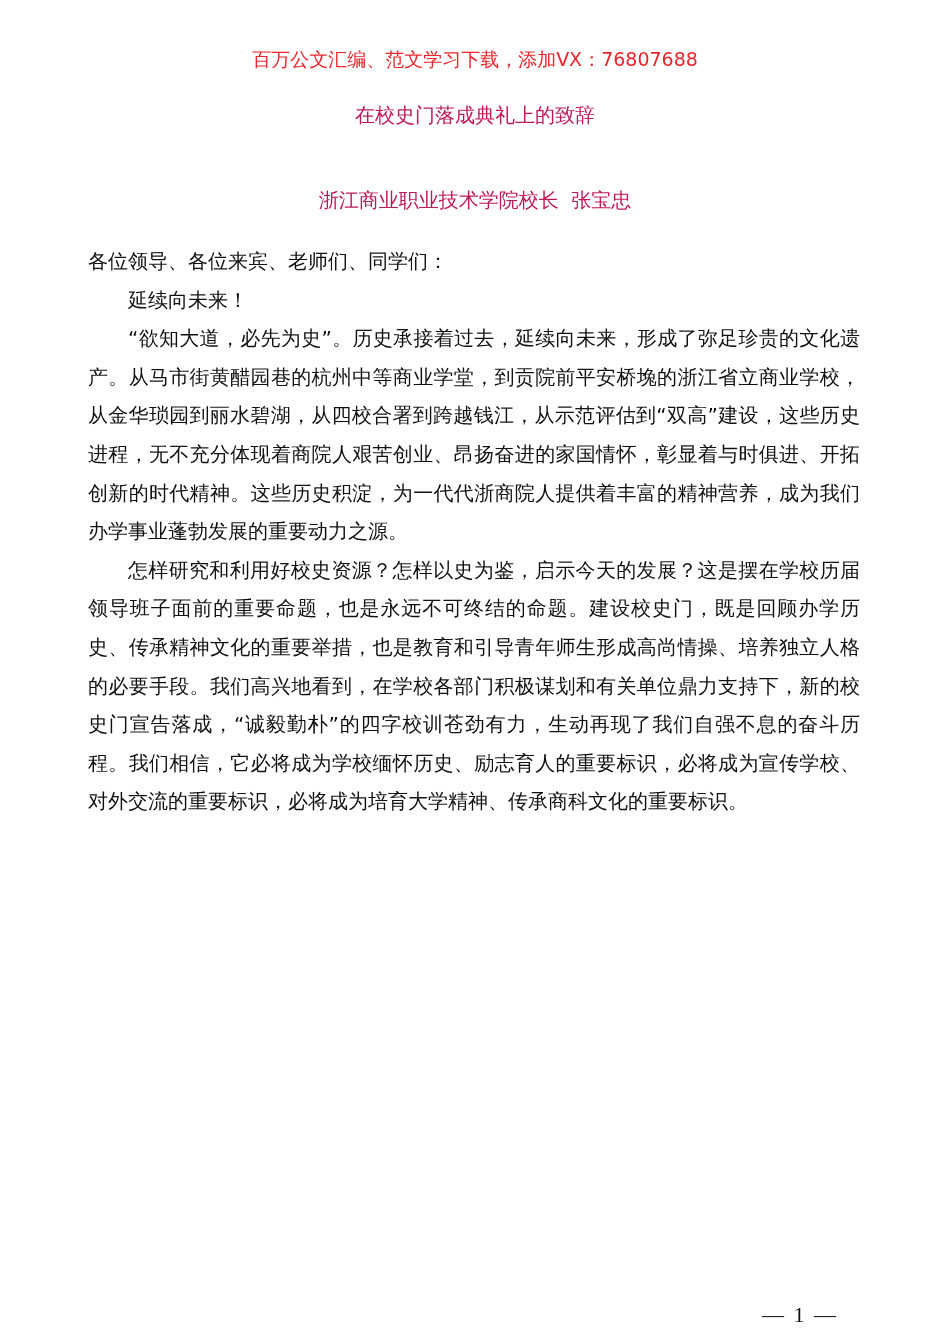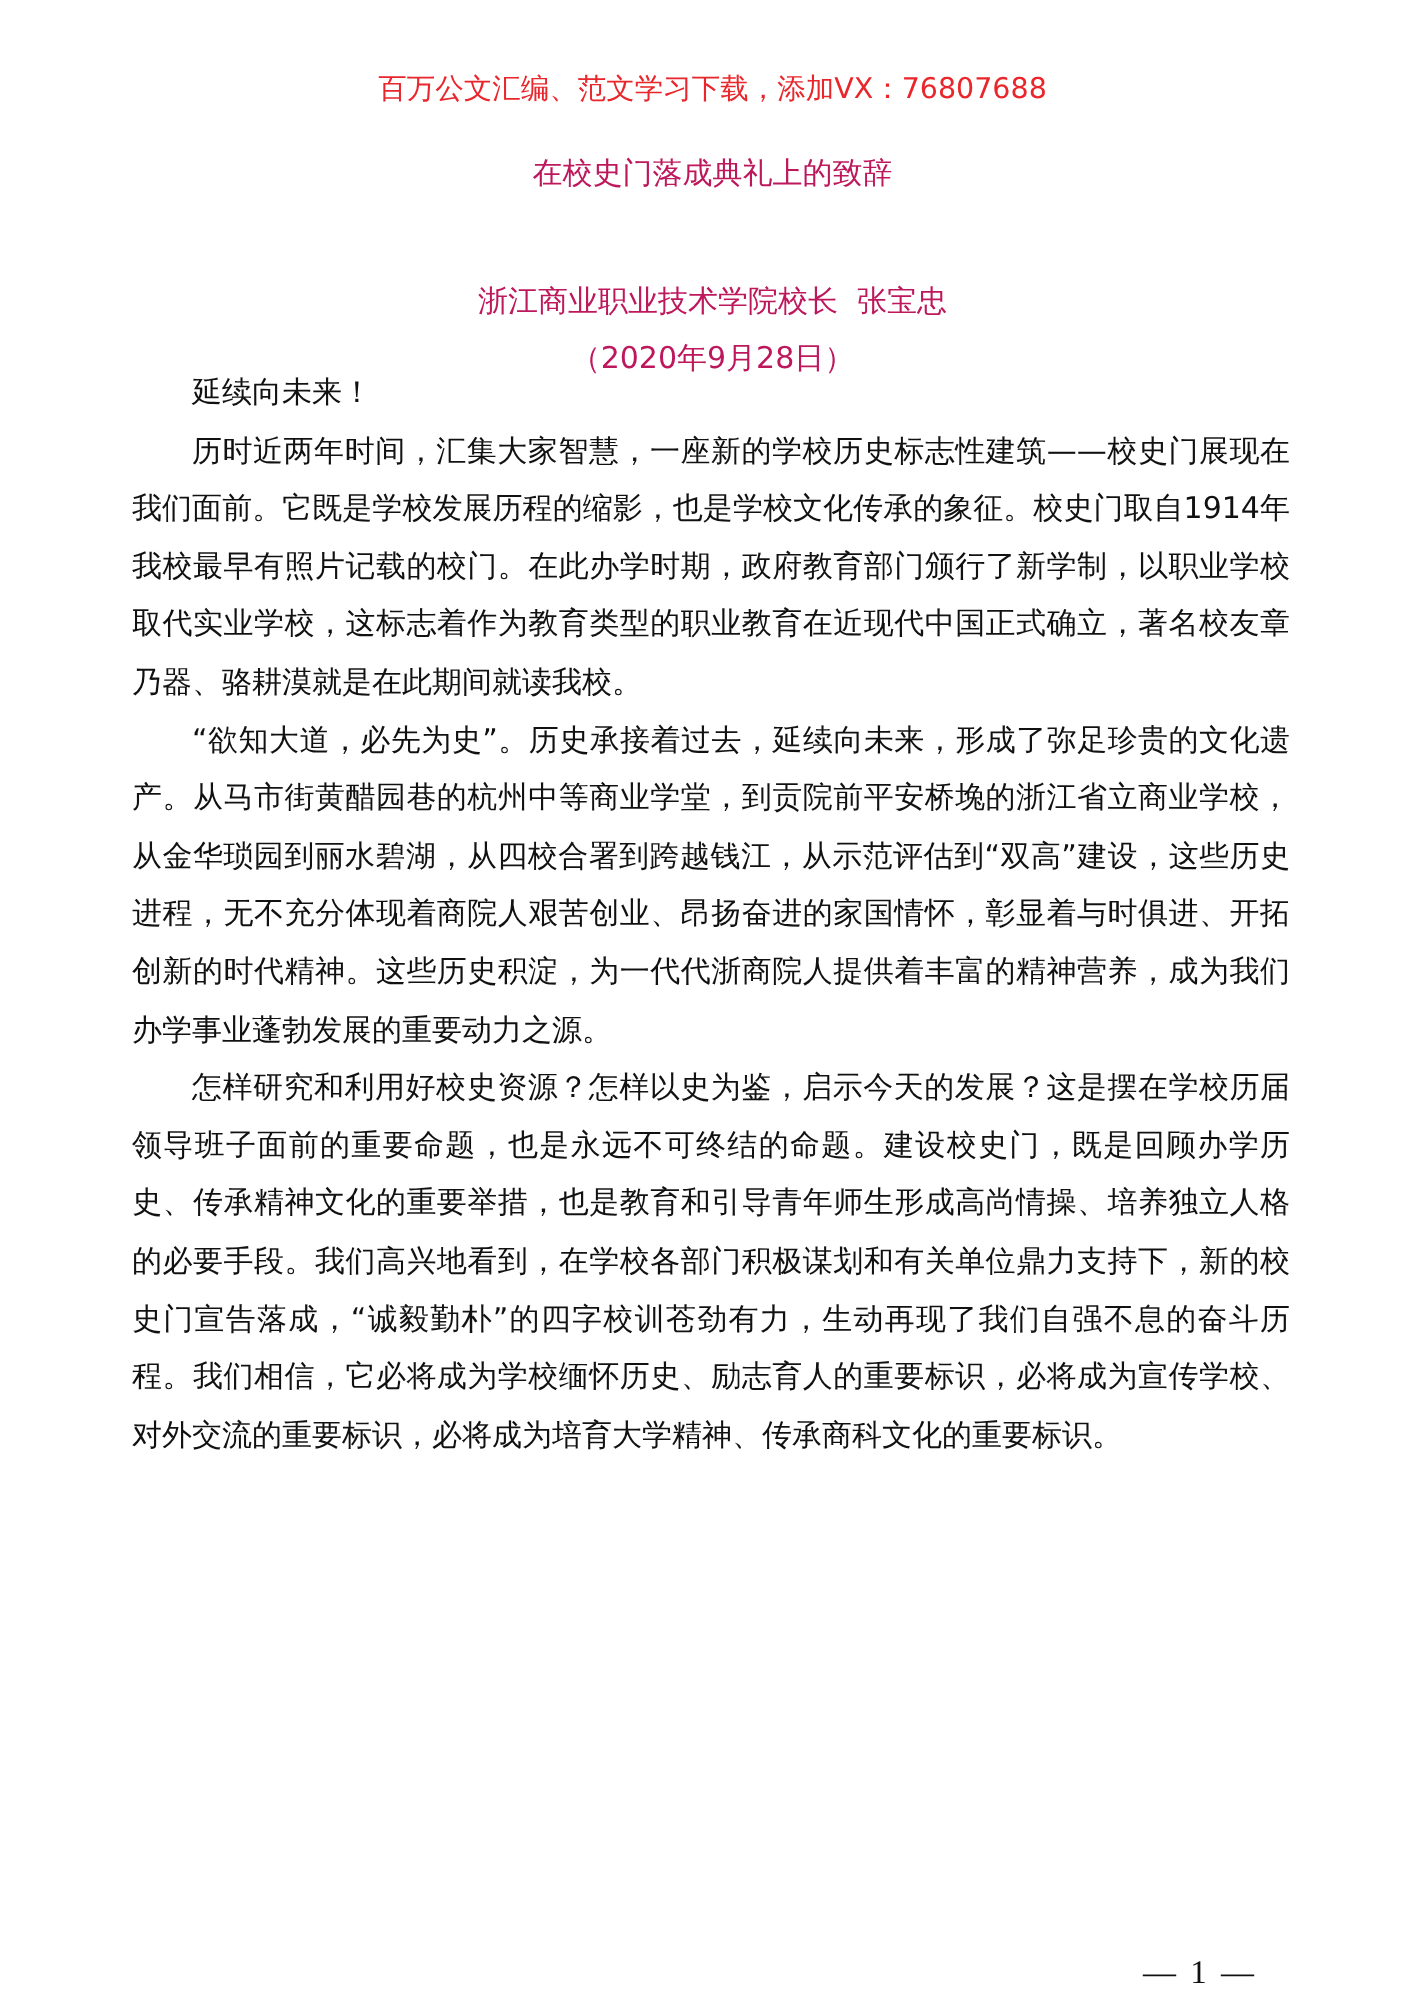--- a/index.html
+++ b/index.html
@@ -76,25 +76,24 @@
 </head>
 <body>
 
 <div class="page">
 
   <div class="watermark">百万公文汇编、范文学习下载，添加VX：76807688</div>
 
   <div class="title-block">
     <div class="title-line">在校史门落成典礼上的致辞</div>
     <div class="title-line" style="white-space:pre;margin-top:47px;">浙江商业职业技术学院校长  张宝忠</div>
-    <div class="title-line">（2020年9月28日）</div>
   </div>
 
   <div class="body-text">
+    <p class="salutation">各位领导、各位来宾、老师们、同学们：</p>
     <p class="para">延续向未来！</p>
-    <p class="para">历时近两年时间，汇集大家智慧，一座新的学校历史标志性建筑——校史门展现在我们面前。它既是学校发展历程的缩影，也是学校文化传承的象征。校史门取自1914年我校最早有照片记载的校门。在此办学时期，政府教育部门颁行了新学制，以职业学校取代实业学校，这标志着作为教育类型的职业教育在近现代中国正式确立，著名校友章乃器、骆耕漠就是在此期间就读我校。</p>
     <p class="para">“欲知大道，必先为史”。历史承接着过去，延续向未来，形成了弥足珍贵的文化遗产。从马市街黄醋园巷的杭州中等商业学堂，到贡院前平安桥堍的浙江省立商业学校，从金华琐园到丽水碧湖，从四校合署到跨越钱江，从示范评估到“双高”建设，这些历史进程，无不充分体现着商院人艰苦创业、昂扬奋进的家国情怀，彰显着与时俱进、开拓创新的时代精神。这些历史积淀，为一代代浙商院人提供着丰富的精神营养，成为我们办学事业蓬勃发展的重要动力之源。</p>
     <p class="para">怎样研究和利用好校史资源？怎样以史为鉴，启示今天的发展？这是摆在学校历届领导班子面前的重要命题，也是永远不可终结的命题。建设校史门，既是回顾办学历史、传承精神文化的重要举措，也是教育和引导青年师生形成高尚情操、培养独立人格的必要手段。我们高兴地看到，在学校各部门积极谋划和有关单位鼎力支持下，新的校史门宣告落成，“诚毅勤朴”的四字校训苍劲有力，生动再现了我们自强不息的奋斗历程。我们相信，它必将成为学校缅怀历史、励志育人的重要标识，必将成为宣传学校、对外交流的重要标识，必将成为培育大学精神、传承商科文化的重要标识。</p>
   </div>
 
   <div class="page-number">— 1 —</div>
 
 </div>
 
 </body></html>

